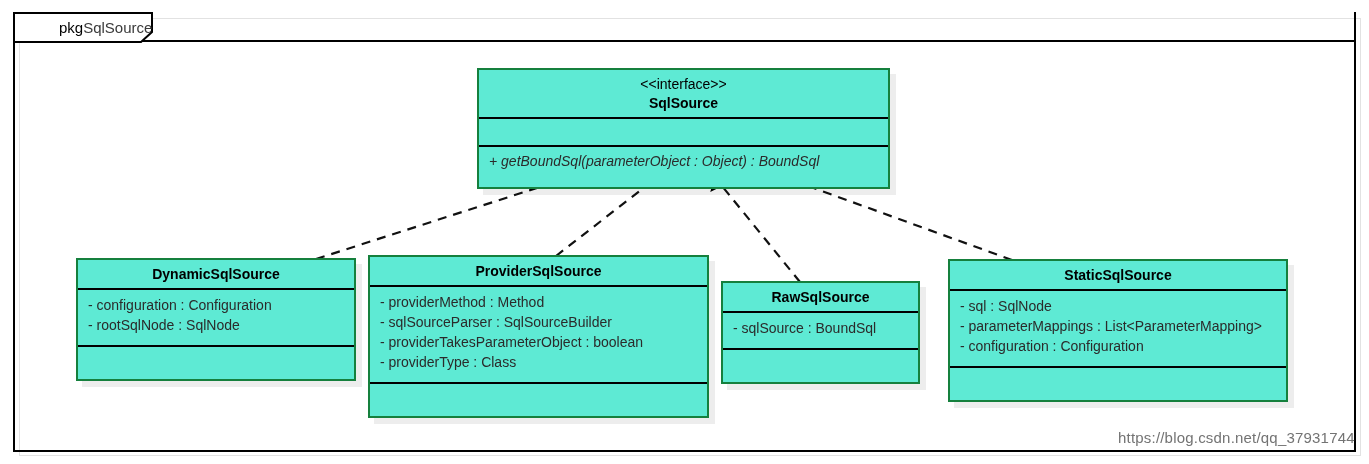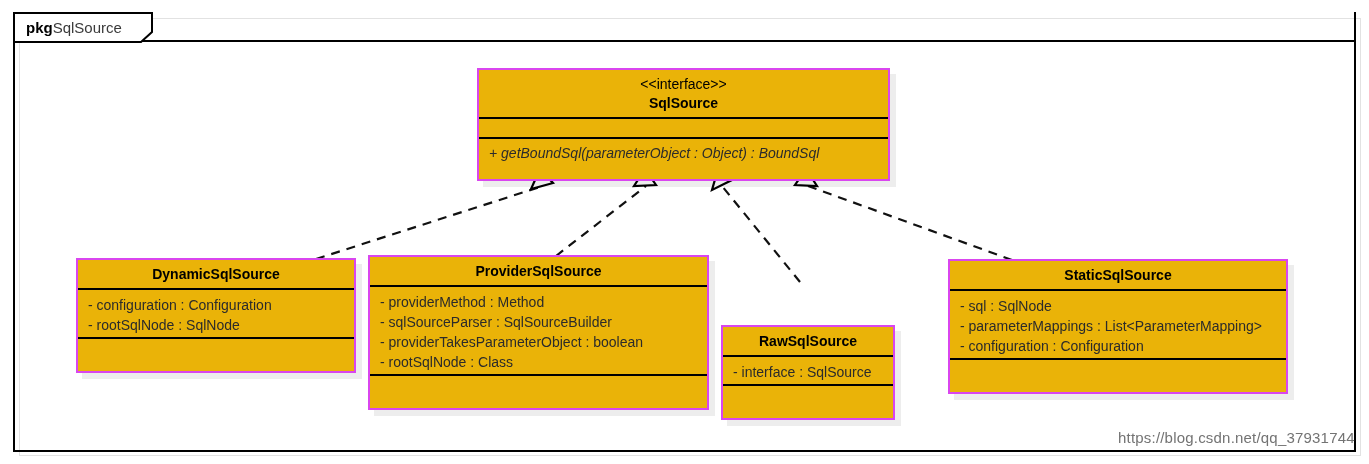--- a/index.html
+++ b/index.html
@@ -61,29 +61,29 @@
   }
   .pkg-tab-label {
     position: absolute;
     left: 26px;
     top: 19px;
     font-size: 15px;
     color: #000000;
     white-space: nowrap;
     line-height: 18px;
   }
-  .pkg-tab-label b { font-weight: bold; }
+  .pkg-tab-label b { font-weight: normal; margin-left: 33px; }
   .pkg-tab-label span { font-weight: normal; color: #3a3a3a; }
 
   
   .uml-class {
     position: absolute;
     box-sizing: border-box;
-    border: 2px solid #d946ef;
-    background: #eab308;
+    border: 2px solid #15803d;
+    background: #5eead4;
     box-shadow: 6px 6px 0 0 rgba(0,0,0,0.07);
   }
   .uml-head {
     padding: 5px 10px 5px 10px;
     text-align: center;
     font-weight: bold;
     font-size: 14px;
     color: #000000;
     line-height: 18px;
   }
@@ -92,21 +92,21 @@
     font-weight: normal;
     font-size: 14px;
     color: #000000;
     line-height: 19px;
   }
   .uml-sep {
     height: 0;
     border-top: 2px solid #000000;
   }
   .uml-attrs {
-    padding: 5px 0 2px 10px;
+    padding: 5px 0 10px 10px;
   }
   .uml-attrs .row {
     font-size: 14px;
     color: #2b2b2b;
     line-height: 20px;
     white-space: nowrap;
     text-align: left;
   }
   .uml-ops {
     padding: 4px 0 16px 10px;
@@ -121,21 +121,21 @@
     text-align: left;
   }
   .uml-empty {
     height: 11px;
   }
 
   
   #cls-sqlsource   { left: 477px; top: 68px;  width: 413px; }
   #cls-dynamic     { left: 76px;  top: 258px; width: 280px; }
   #cls-provider    { left: 368px; top: 255px; width: 341px; }
-  #cls-raw         { left: 721px; top: 281px; width: 174px; margin-top: 44px; }
+  #cls-raw         { left: 721px; top: 281px; width: 199px; }
   #cls-static      { left: 948px; top: 259px; width: 340px; }
 
   
   #connectors {
     position: absolute;
     left: 0; top: 0;
     width: 1369px;
     height: 464px;
     pointer-events: none;
   }
@@ -214,35 +214,35 @@
 
   <div class="uml-class" id="cls-provider">
     <div class="uml-head">
       <span>ProviderSqlSource</span>
     </div>
     <div class="uml-sep"></div>
     <div class="uml-attrs">
       <div class="row">- providerMethod : Method</div>
       <div class="row">- sqlSourceParser : SqlSourceBuilder</div>
       <div class="row">- providerTakesParameterObject : boolean</div>
-      <div class="row">- rootSqlNode : Class</div>
+      <div class="row">- providerType : Class</div>
     </div>
     <div class="uml-sep"></div>
     <div class="uml-ops">
       <div class="uml-empty"></div>
     </div>
   </div>
 
   <div class="uml-class" id="cls-raw">
     <div class="uml-head">
       <span>RawSqlSource</span>
     </div>
     <div class="uml-sep"></div>
     <div class="uml-attrs">
-      <div class="row">- interface : SqlSource</div>
+      <div class="row">- sqlSource : BoundSql</div>
     </div>
     <div class="uml-sep"></div>
     <div class="uml-ops">
       <div class="uml-empty"></div>
     </div>
   </div>
 
   <div class="uml-class" id="cls-static">
     <div class="uml-head">
       <span>StaticSqlSource</span>

